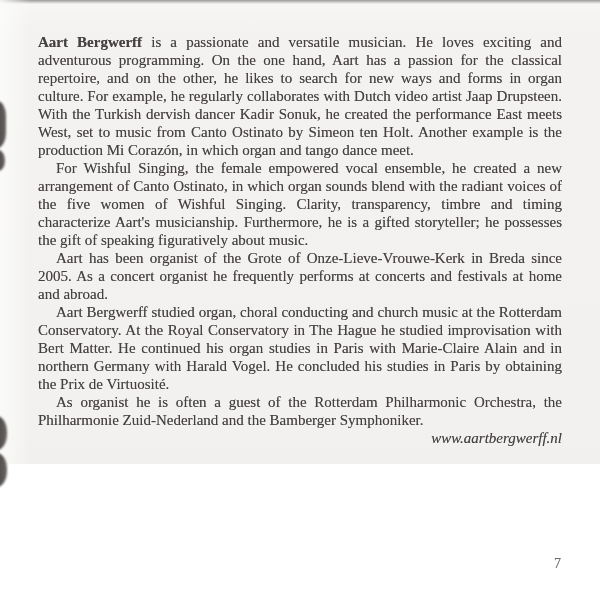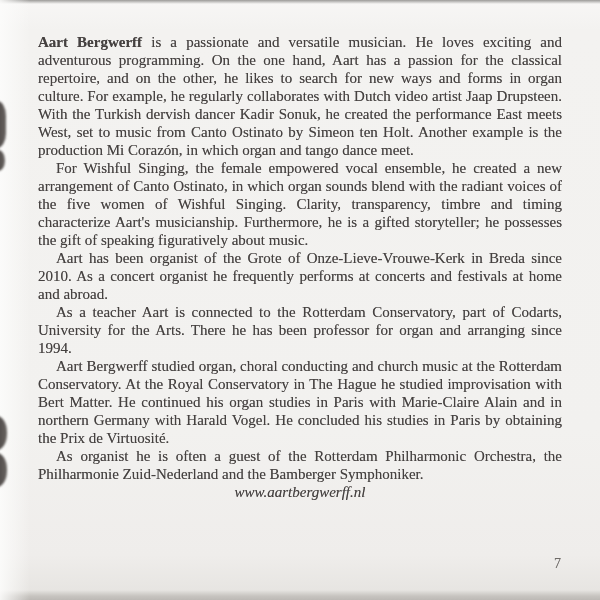--- a/index.html
+++ b/index.html
@@ -3,21 +3,21 @@
 <meta charset="utf-8">
 <style>
   html, body { margin: 0; padding: 0; }
   body {
     width: 600px; height: 600px;
     font-family: "Liberation Serif", "DejaVu Serif", serif;
     overflow: hidden;
   }
   .scan {
     position: relative;
-    width: 600px; height: 600px;
+    width: 600px; height: 464px;
     background:
       linear-gradient(90deg, rgba(252,252,251,.9) 0px, rgba(252,252,251,0) 30px),
       linear-gradient(180deg, #9b9a98 0px, #f7f6f5 4px, #f3f2f0 30px,
                       #f2f1ef 430px, #efedeb 555px, #e7e5e2 590px, #c7c4c0 596px, #bcb9b5 600px);
   }
   
   .staple {
     position: absolute;
     left: -3px;
     background: linear-gradient(90deg, #35302e, #55504d);
@@ -38,21 +38,21 @@
     line-height: 18px;
     color: #454140;
     text-align: justify;
     text-shadow: 0 0 0.5px rgba(69,65,64,.55);
   }
   .content p { margin: 0; }
   .content p.indent { text-indent: 18px; }
   .content .lead { font-weight: bold; }
   .website {
     font-style: italic;
-    text-align: center;
+    text-align: right;
   }
   .page-number {
     position: absolute;
     top: 556px;
     right: 39px;
     font-size: 14px;
     color: #6e6a67;
     text-shadow: 0 0 0.5px rgba(110,106,103,.5);
   }
 </style>
@@ -62,22 +62,21 @@
 <div class="scan">
 
   <div class="staple s1"></div>
   <div class="staple s2"></div>
   <div class="staple s3"></div>
   <div class="staple s4"></div>
 
   <div class="content">
     <p class="para"><span class="lead">Aart Bergwerff</span> <span>is a passionate and versatile musician. He loves exciting and adventurous programming. On the one hand, Aart has a passion for the classical repertoire, and on the other, he likes to search for new ways and forms in organ culture. For example, he regularly collaborates with Dutch video artist Jaap Drupsteen. With the Turkish dervish dancer Kadir Sonuk, he created the performance East meets West, set to music from Canto Ostinato by Simeon ten Holt. Another example is the production Mi Corazón, in which organ and tango dance meet.</span></p>
     <p class="para indent">For Wishful Singing, the female empowered vocal ensemble, he created a new arrangement of Canto Ostinato, in which organ sounds blend with the radiant voices of the five women of Wishful Singing. Clarity, transparency, timbre and timing characterize Aart's musicianship. Furthermore, he is a gifted storyteller; he possesses the gift of speaking figuratively about music.</p>
-    <p class="para indent">Aart has been organist of the Grote of Onze-Lieve-Vrouwe-Kerk in Breda since 2010. As a concert organist he frequently performs at concerts and festivals at home and abroad.</p>
-    <p class="para indent">As a teacher Aart is connected to the Rotterdam Conservatory, part of Codarts, University for the Arts. There he has been professor for organ and arranging since 1994.</p>
+    <p class="para indent">Aart has been organist of the Grote of Onze-Lieve-Vrouwe-Kerk in Breda since 2005. As a concert organist he frequently performs at concerts and festivals at home and abroad.</p>
     <p class="para indent">Aart Bergwerff studied organ, choral conducting and church music at the Rotterdam Conservatory. At the Royal Conservatory in The Hague he studied improvisation with Bert Matter. He continued his organ studies in Paris with Marie-Claire Alain and in northern Germany with Harald Vogel. He concluded his studies in Paris by obtaining the Prix de Virtuosité.</p>
     <p class="para indent">As organist he is often a guest of the Rotterdam Philharmonic Orchestra, the Philharmonie Zuid-Nederland and the Bamberger Symphoniker.</p>
     <p class="website">www.aartbergwerff.nl</p>
   </div>
 
   <div class="page-number">7</div>
 
 </div>
 
 </body></html>

